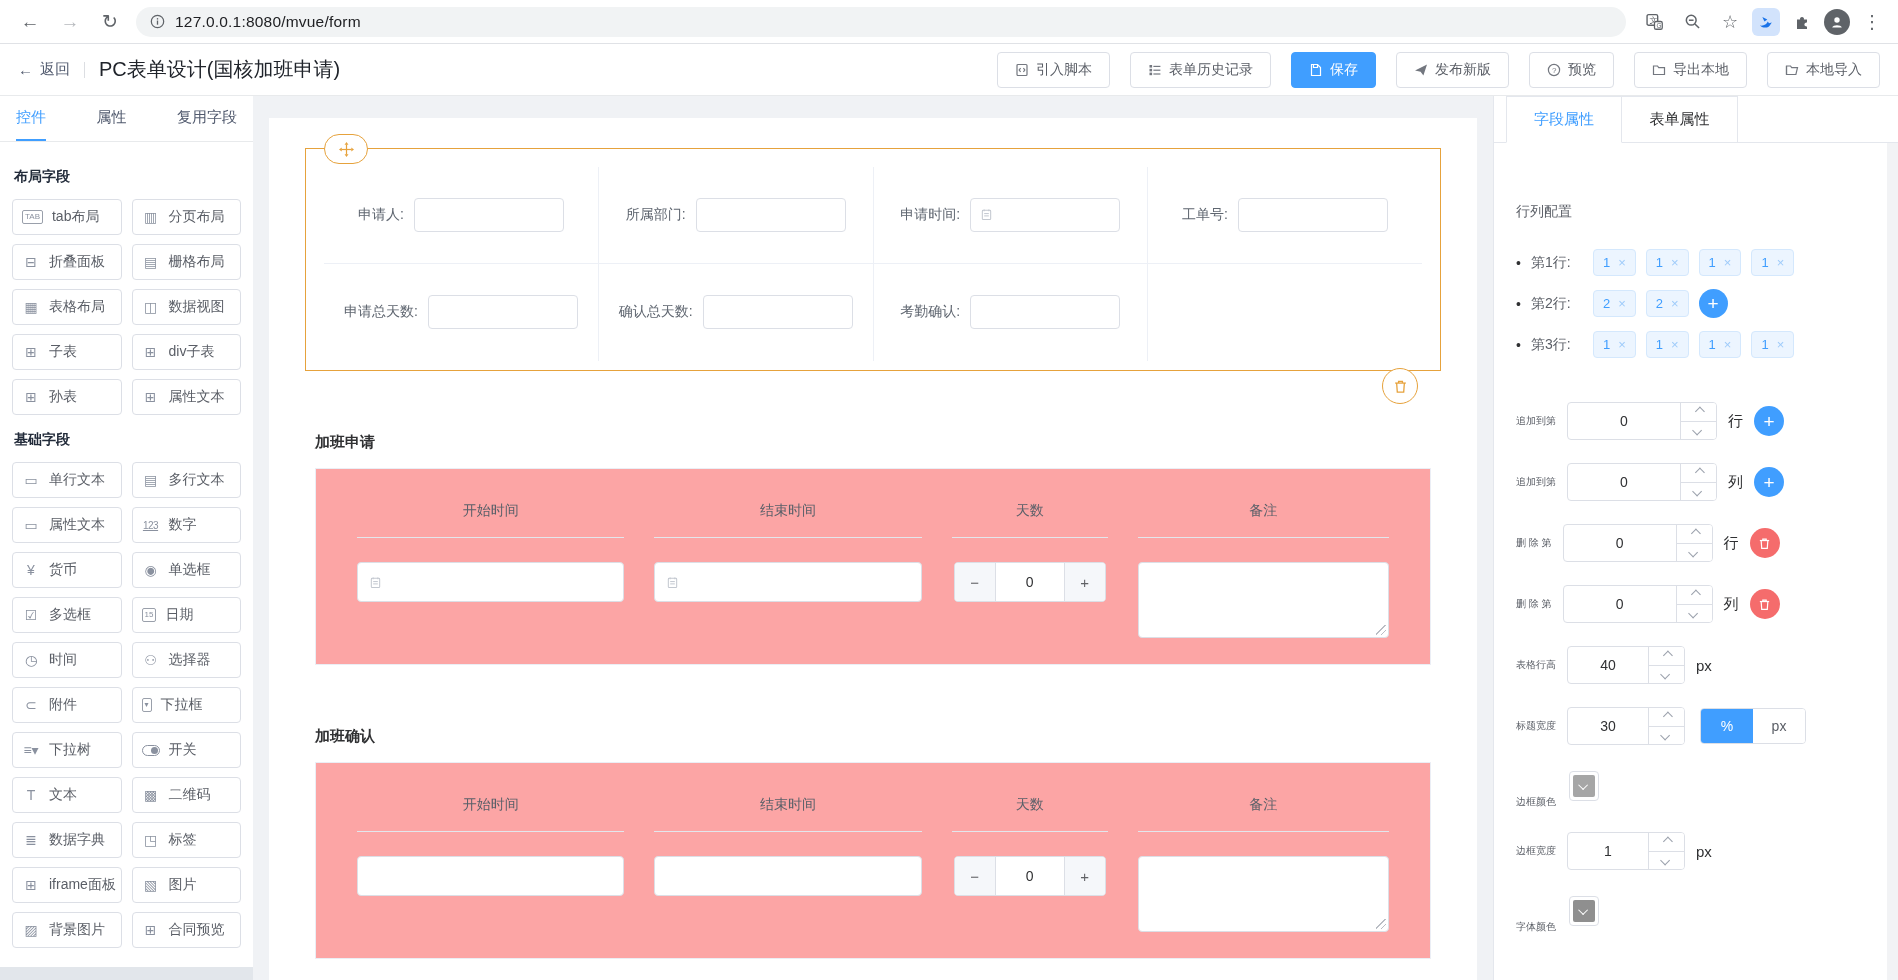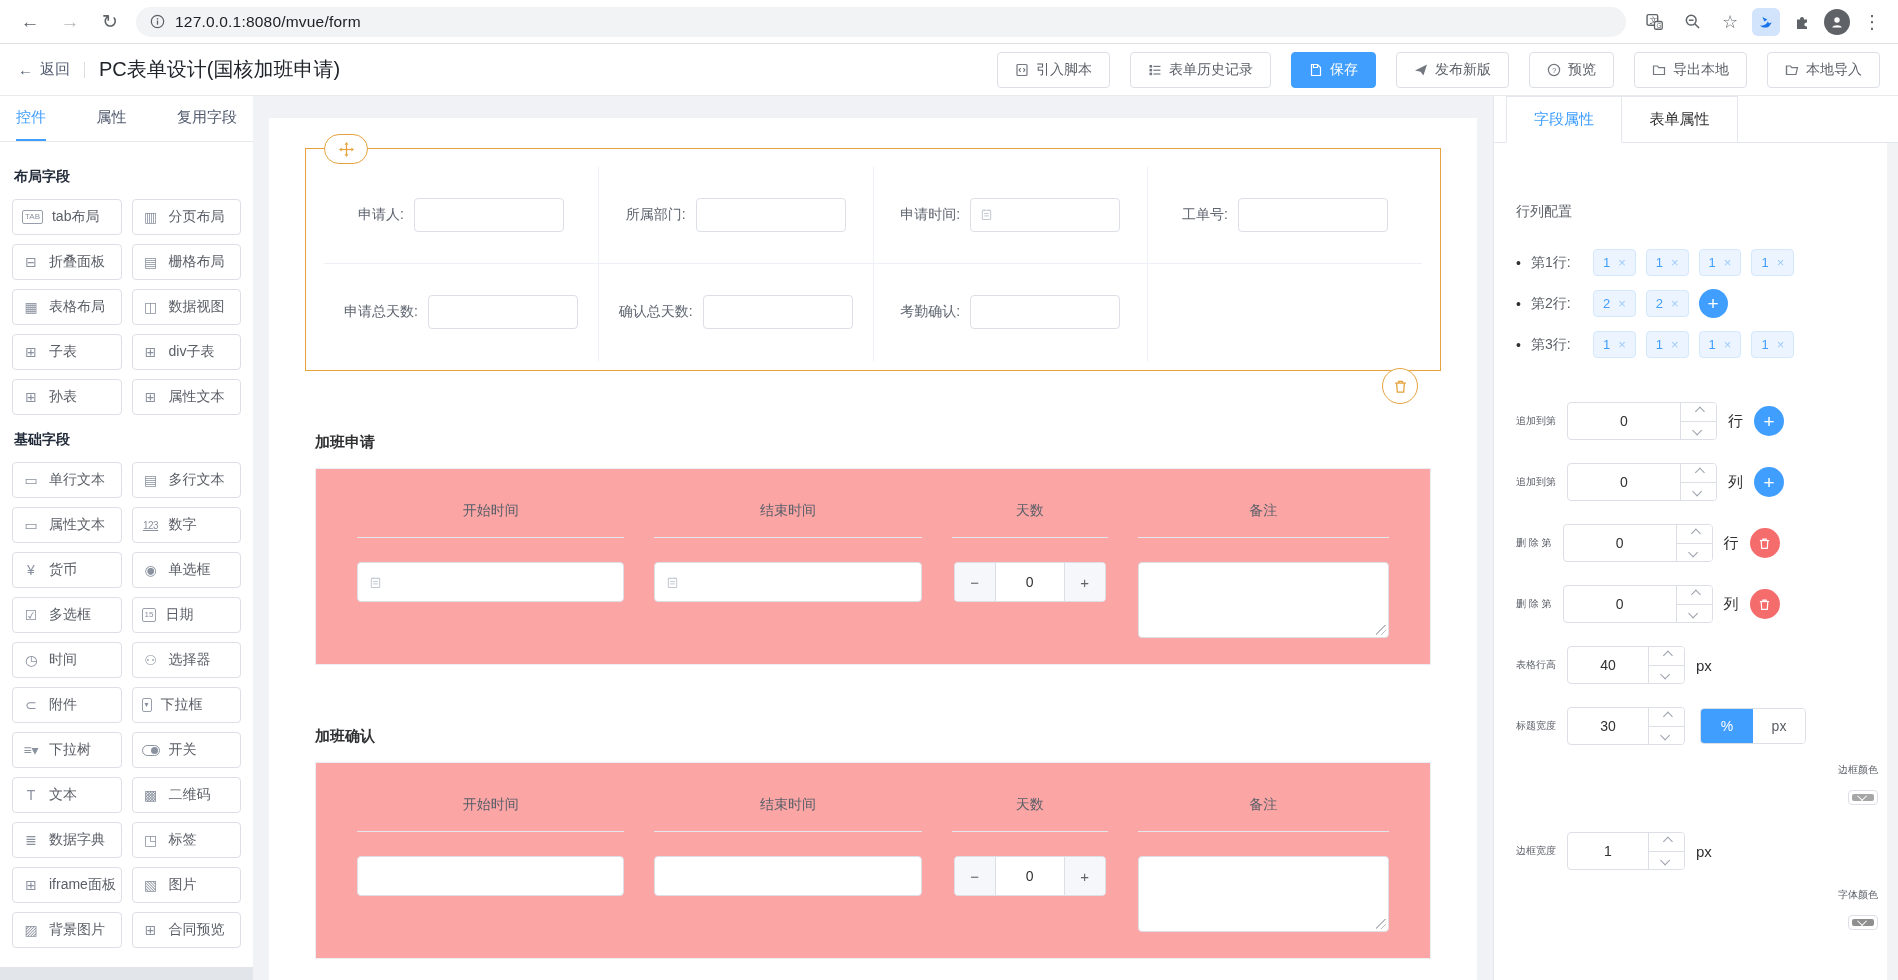--- a/index.html
+++ b/index.html
@@ -108,21 +108,21 @@
   .chev { width:7px; height:7px; border-left:1.4px solid #9aa0ab; border-bottom:1.4px solid #9aa0ab; }
   .chev.up { transform:rotate(135deg) translate(-1px,-1px); }
   .chev.dn { transform:rotate(-45deg) translate(-1px,-1px); }
   .unit { font-size:15px; color:#303133; }
   .circle-btn { width:30px; height:30px; border-radius:50%; border:none; display:flex; align-items:center; justify-content:center; color:#fff; cursor:pointer; }
   .circle-btn.add { background:#409eff; font-size:19px; line-height:1; }
   .circle-btn.del { background:#f56c6c; }
   .seg { display:flex; border:1px solid #dcdfe6; border-radius:4px; overflow:hidden; height:36px; margin-left:4px; }
   .seg .opt { width:52px; display:flex; align-items:center; justify-content:center; font-size:14px; color:#5a5e66; background:#fff; cursor:pointer; }
   .seg .opt.on { background:#409eff; color:#fff; }
-  .color-row { margin-top:18px; display:flex; align-items:flex-end; gap:13px; height:46px;flex-direction:column; }
+  .color-row { margin-top:18px; display:flex; align-items:flex-end; gap:13px; height:46px; }
   .swatch { width:30px; height:30px; border:1px solid #dcdfe6; border-radius:4px; padding:3px; background:#fff; cursor:pointer; margin-bottom:8px; }
   .swatch .in { width:100%; height:100%; border-radius:2px; display:flex; align-items:center; justify-content:center; }
   .swatch .wchev { width:7px; height:7px; border-left:1.6px solid #fff; border-bottom:1.6px solid #fff; transform:rotate(-45deg) translate(0,-2px); }
   .panel-vscrollbar { position:absolute; top:47px; right:0; bottom:0; width:11px; background:#f2f3f5; }
 </style>
 </head>
 <body>
 
 <div class="page">
 

